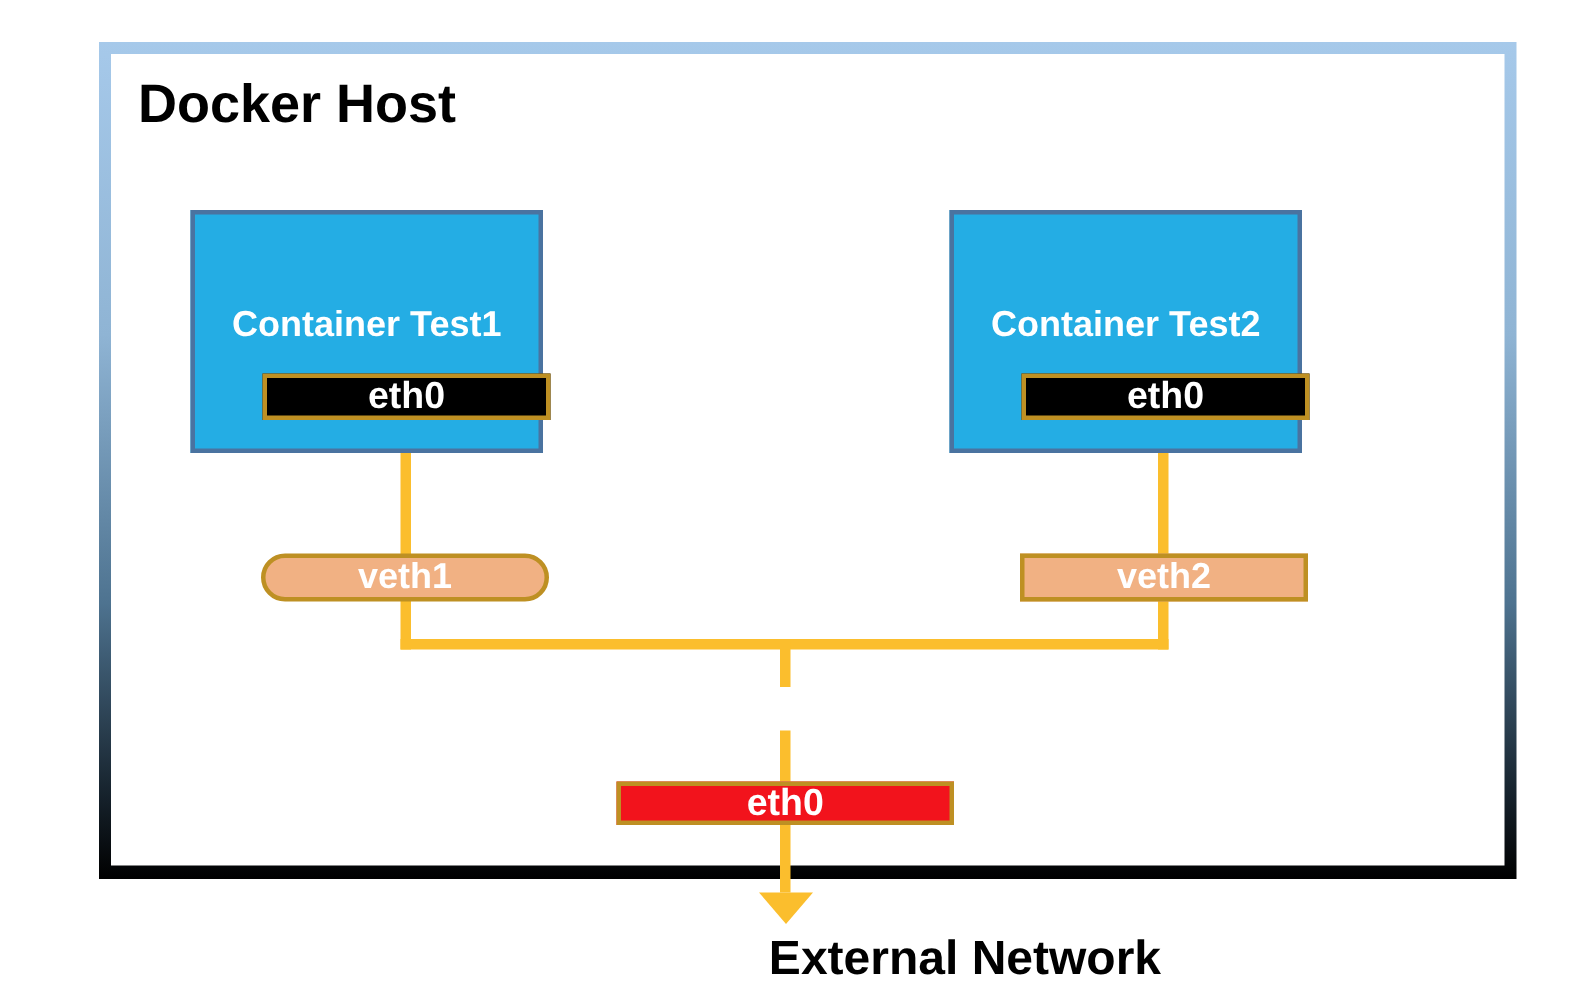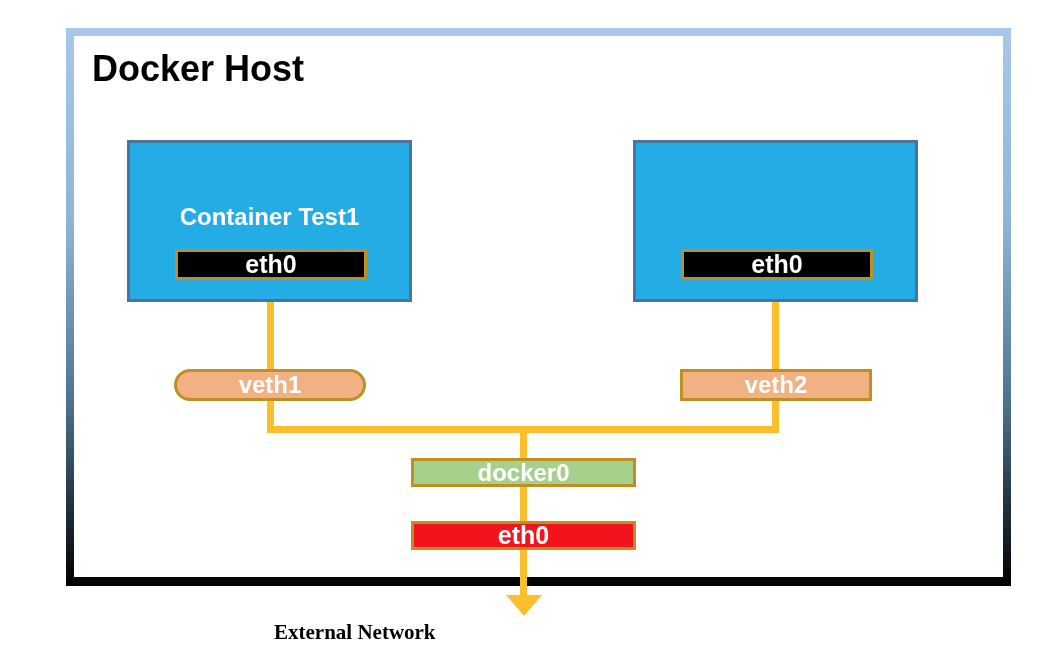--- a/index.html
+++ b/index.html
@@ -53,21 +53,21 @@
     width: 0; height: 0;
     border-left: 18px solid transparent;
     border-right: 18px solid transparent;
     border-top: 21px solid var(--connector-line, #FBBE2D);
     z-index: 2;
   }
   
   .container-box {
     position: absolute;
     top: 140px;
-    width: 285px; height: 162px;
+    width: 235px; height: 162px;
     box-sizing: border-box;
     background: var(--container-fill, #24ADE4);
     border: 3px solid var(--container-border, #4A73A0);
     z-index: 3;
   }
   .container-label {
     position: absolute;
     left: 0; right: 0; top: 60px;
     text-align: center;
     font-size: 24px;
@@ -110,26 +110,25 @@
   .host-iface-box {
     left: 411px; top: 521px;
     width: 225px; height: 29px;
     background: var(--host-interface-fill, #F2131C);
     font-size: 25px;
   }
   .external-label {
     position: absolute;
     left: 274px; top: 620px;
     width: 500px;
-    text-align: left;
-    font-size: 21px;
+    text-align: right;
+    font-size: 32px;
     font-weight: bold;
     color: var(--heading-text, #000000);
     z-index: 3;
-    font-family: Liberation Serif, serif;
   }
 </style>
 </head>
 <body>
 
 <div class="canvas">
 
   <div class="host-box">
     <div class="host-inner"></div>
   </div>
@@ -142,25 +141,25 @@
   <div class="line" style="left:520px; top:487px; width:7px; height:34px;"></div>
   <div class="line" style="left:520px; top:550px; width:7px; height:45px;"></div>
   <div class="arrow-head"></div>
 
   <div class="container-box" style="left:127px;">
     <div class="container-label">Container Test1</div>
     <div class="iface-box">eth0</div>
   </div>
 
   <div class="container-box" style="left:633px;">
+    <div class="container-label">Container Test2</div>
     <div class="iface-box">eth0</div>
   </div>
 
   <div class="node veth-box" style="left:174px;border-radius:16px;">veth1</div>
   <div class="node veth-box" style="left:680px;text-align:right;">veth2</div>
 
-  <div class="node bridge-box">docker0</div>
 
   <div class="node host-iface-box">eth0</div>
 
   <div class="external-label">External Network</div>
 
 </div>
 
 </body></html>

